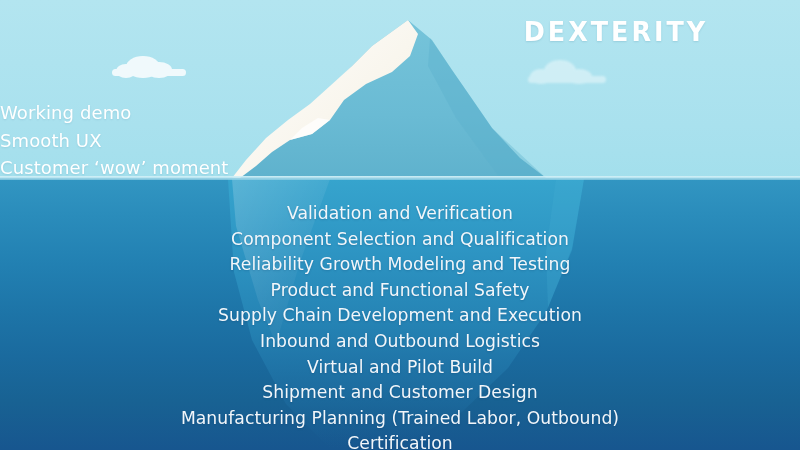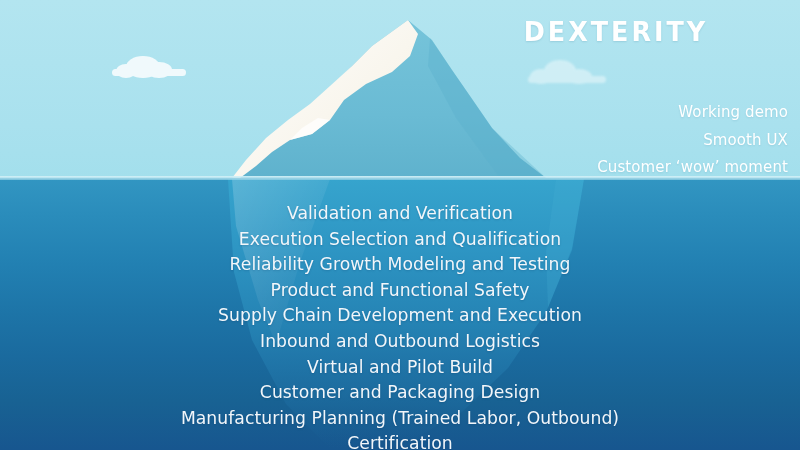--- a/index.html
+++ b/index.html
@@ -99,23 +99,23 @@
     text-shadow: 0 1px 2px rgba(40,110,140,0.18);
     white-space: nowrap;
   }
 
   
   #top-text {
     position: absolute;
     left: 0;
     top: 99px;
     width: 788px;
-    text-align: right;
+    text-align: left;
     color: #ffffff;
-    font-size: 15px;
+    font-size: 18px;
     line-height: 27.5px;
     letter-spacing: 0.1px;
     text-shadow: 0 1px 2px rgba(30,90,120,0.13);
   }
   #top-text .line { display: block; white-space: nowrap; }
 
   #bottom-text {
     position: absolute;
     left: 0;
     top: 189px;
@@ -247,24 +247,24 @@
   <div id="logo">DEXTERITY</div>
 
   <div id="top-text">
     <span class="line">Working demo</span>
     <span class="line">Smooth UX</span>
     <span class="line">Customer ‘wow’ moment</span>
   </div>
 
   <div id="bottom-text">
     <span class="line">Validation and Verification</span>
-    <span class="line">Execution Selection and Qualification</span>
+    <span class="line">Component Selection and Qualification</span>
     <span class="line">Reliability Growth Modeling and Testing</span>
     <span class="line">Product and Functional Safety</span>
     <span class="line">Supply Chain Development and Execution</span>
     <span class="line">Inbound and Outbound Logistics</span>
     <span class="line">Virtual and Pilot Build</span>
-    <span class="line">Customer and Packaging Design</span>
+    <span class="line">Shipment and Customer Design</span>
     <span class="line">Manufacturing Planning (Trained Labor, Outbound)</span>
     <span class="line">Certification</span>
   </div>
 
 </div>
 
 </body></html>

